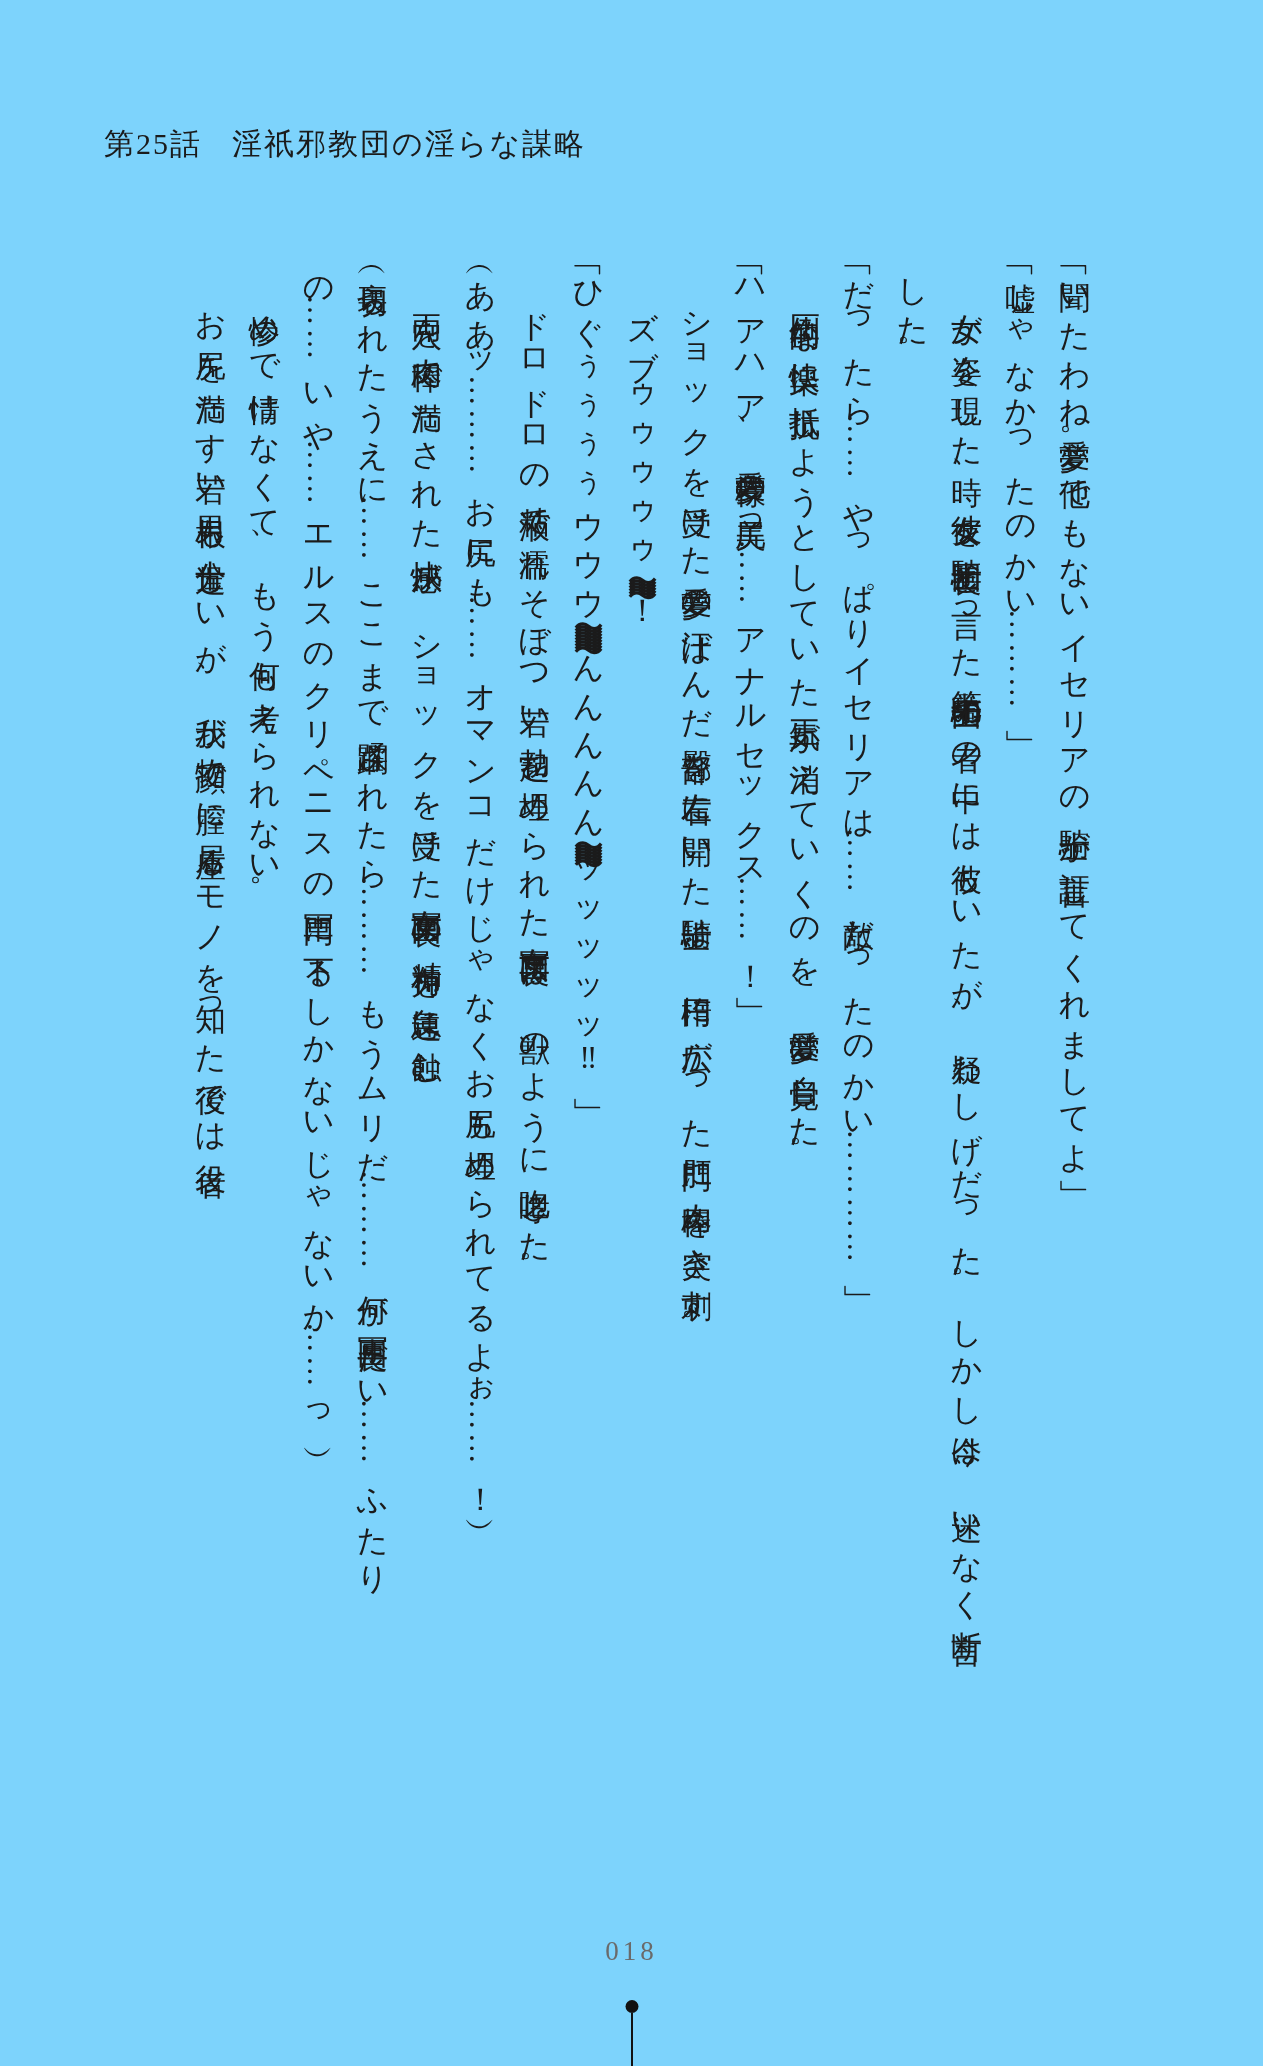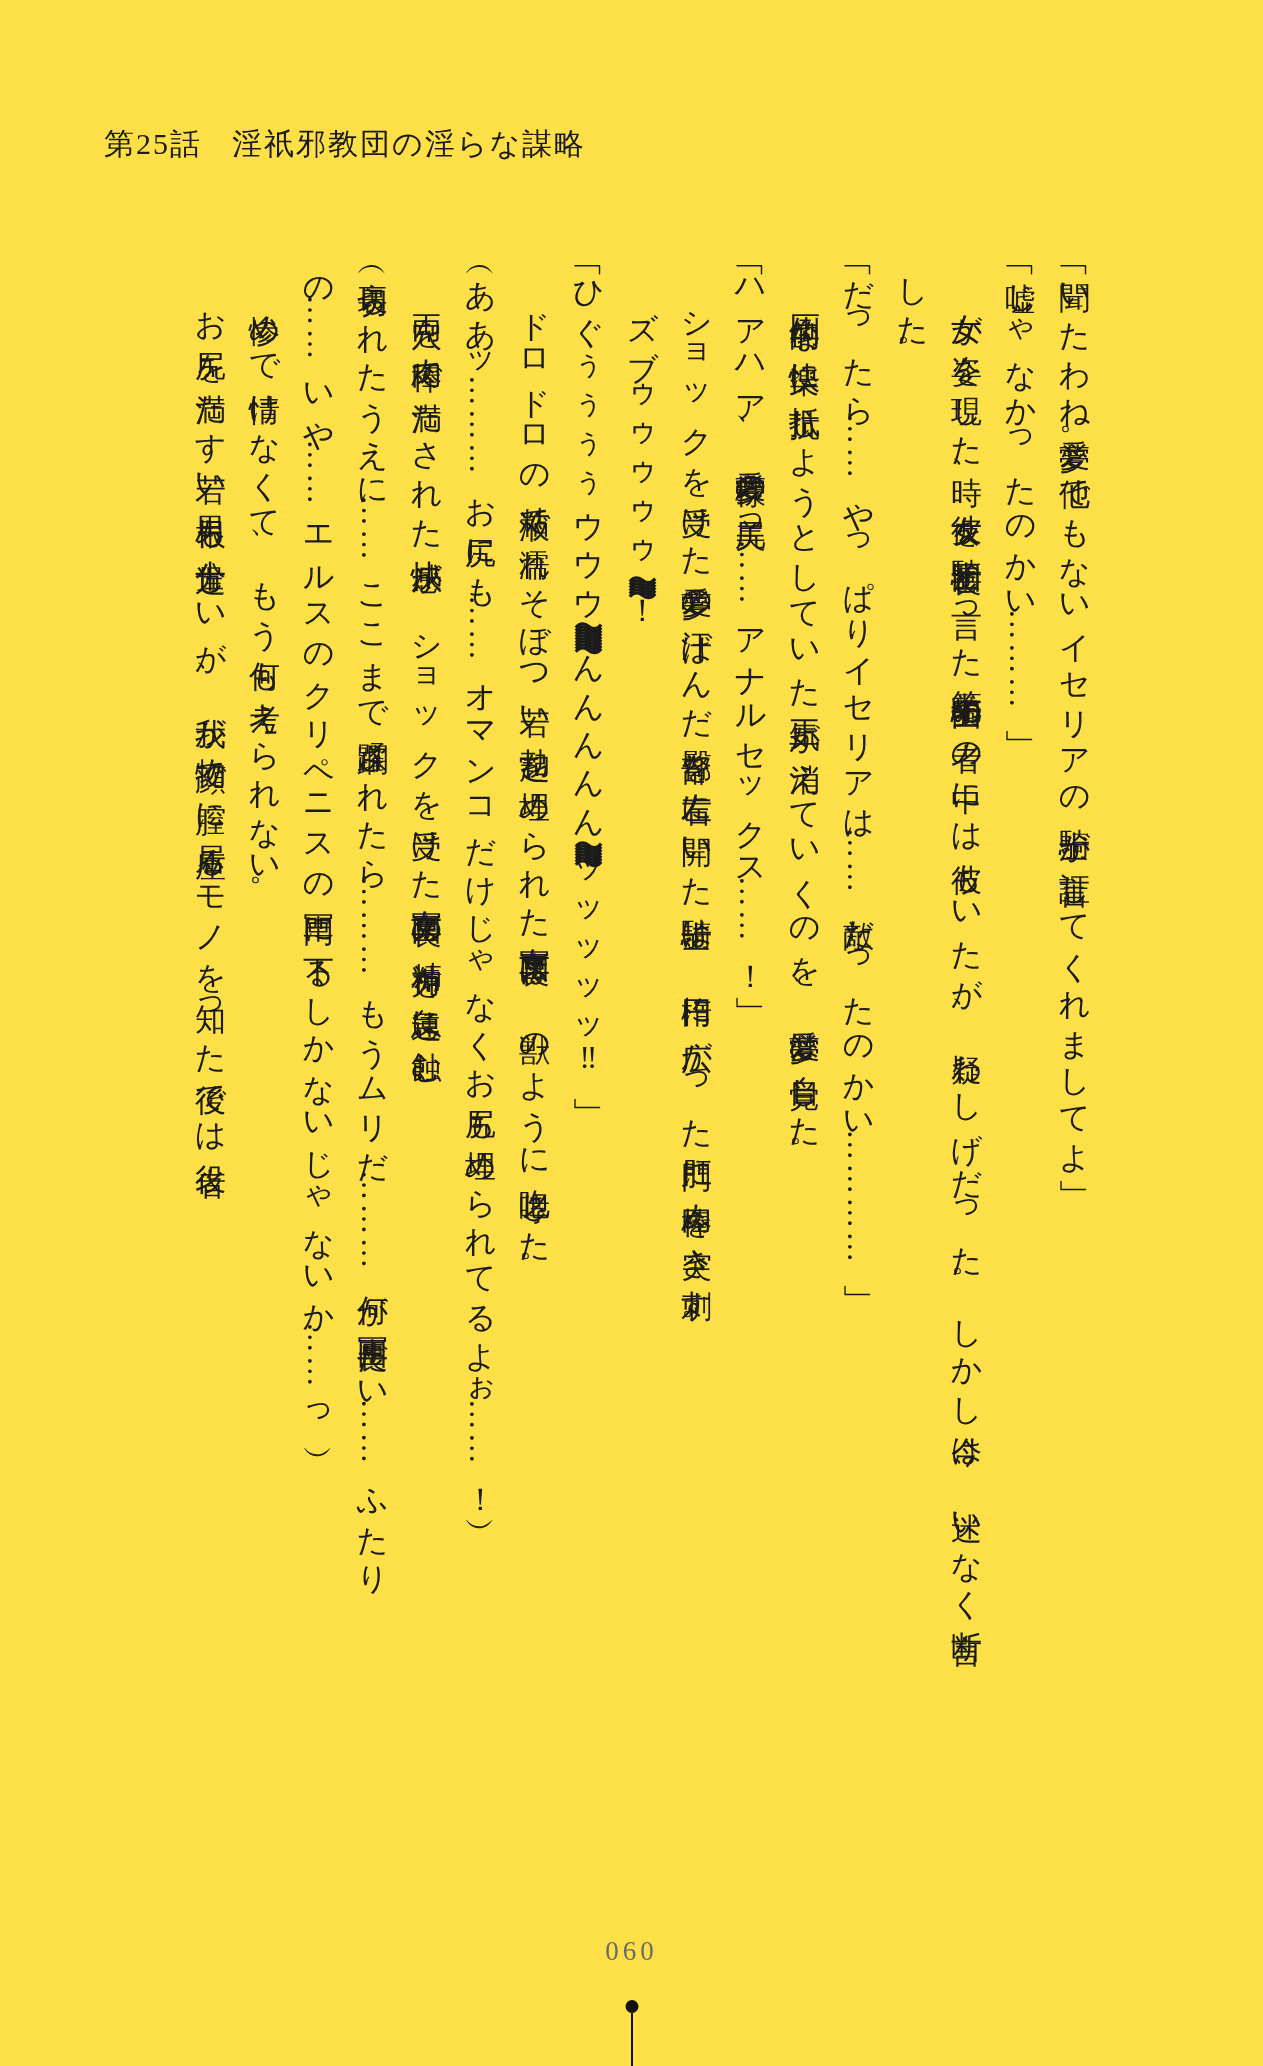--- a/index.html
+++ b/index.html
@@ -3,21 +3,21 @@
 <meta charset="utf-8">
 <style>
   html, body {
     margin: 0;
     padding: 0;
   }
   .page {
     position: relative;
     width: 1263px;
     height: 2066px;
-    background: #fde047;
+    background: #7dd3fc;
     overflow: hidden;
     font-family: "Liberation Serif", "DejaVu Serif", serif;
     color: #1b1b1b;
   }
   
   .chapter-header {
     position: absolute;
     top: 124px;
     left: 104px;
     font-size: 30px;
@@ -103,18 +103,18 @@
     <p>「ひぐぅぅぅぅウウウ〜〜〜〜〜〜〜〜〜んんんんん〜〜〜〜〜〜〜ッッッッッ‼」</p>
     <p>　ドロドロの粘液で濡れそぼつ若い勃起を埋められた女軍団長は、獣のように咆哮した。</p>
     <p>（ああッ………お尻にも……オマンコだけじゃなくお尻も埋められてるよぉ……！）</p>
     <p>　両穴を肉棒で満たされた快感が、ショックを受けた女軍団長の精神力を急速に蝕む。</p>
     <p>（裏切られたうえに……ここまで蹂躙されたら………もうムリだ………何が軍団長だい……ふたりの……いや……エルスのクリペニスの軍門に下るしかないじゃないか……っ）</p>
     <p>　惨めで情けなくて、もう何も考えられない。</p>
     <p>　お尻を満たす若い男根も十分逞しいが、我が物顔で膣に居座るモノを知った後では役者</p>
   </div>
 
   <div class="page-footer">
-    <div class="page-number">060</div>
+    <div class="page-number">018</div>
     <div class="footer-dot"></div>
     <div class="footer-stem"></div>
   </div>
 
 </div>
 
 </body></html>

